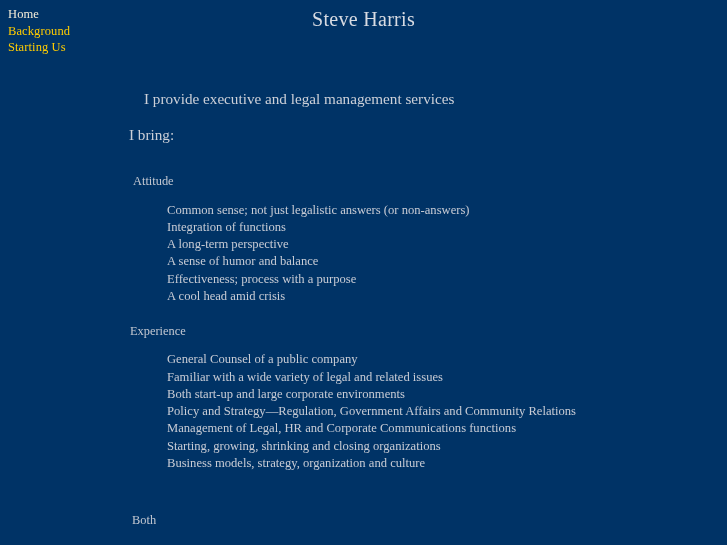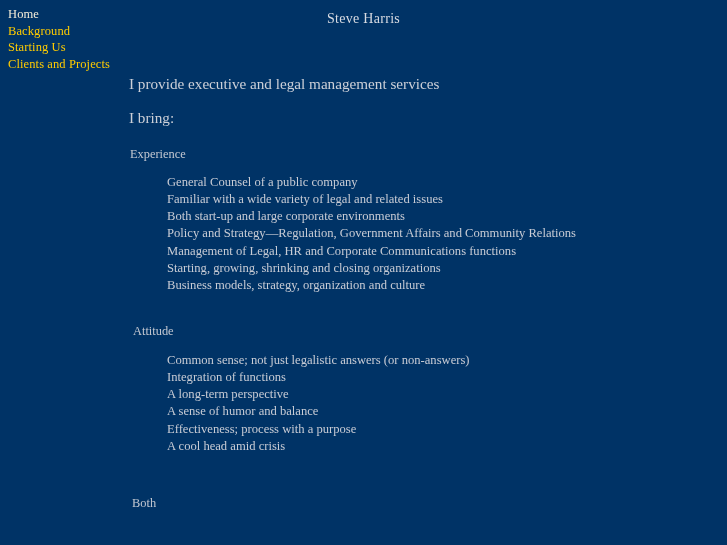--- a/index.html
+++ b/index.html
@@ -47,41 +47,41 @@
     cursor: pointer;
   }
 
   
   .site-title {
     position: absolute;
     left: 0;
     top: 8px;
     width: 727px;
     text-align: center;
-    font-size: 14px;
+    font-size: 20px;
     line-height: 22px;
     color: #d7dbe2;
     font-weight: normal;
     margin: 0;
     letter-spacing: 0.3px;
   }
 
   
   .content {
     position: absolute;
     left: 129px;
     top: 74px;
     width: 590px;
   }
 
   .intro {
     font-size: 15.2px;
     line-height: 20.5px;
     color: #ccd0d8;
-    margin: 0;
+    margin: 15px;
     white-space: nowrap;
   }
 
   .bring {
     font-size: 15.2px;
     line-height: 20px;
     color: #ccd0d8;
     margin: 13px 0 0 0;
   }
 
@@ -115,55 +115,54 @@
 </style>
 </head>
 <body>
 
 <div class="page">
 
   <nav class="sidebar">
     <span class="nav-item plain">Home</span>
     <a class="nav-item link">Background</a>
     <a class="nav-item link">Starting Us</a>
-    <a class="nav-item link">Clients and Projects</a>
   </nav>
 
   <h1 class="site-title">Steve Harris</h1>
 
   <div class="content">
 
     <p class="intro">I provide executive and legal management services</p>
 
     <p class="bring">I bring:</p>
+
+    <section class="section attitude">
+      <p class="section-label">Attitude</p>
+      <ul class="bullets">
+        <li>Common sense; not just legalistic answers (or non-answers)</li>
+        <li>Integration of functions</li>
+        <li>A long-term perspective</li>
+        <li>A sense of humor and balance</li>
+        <li>Effectiveness; process with a purpose</li>
+        <li>A cool head amid crisis</li>
+      </ul>
+    </section>
 
     <section class="section experience">
       <p class="section-label">Experience</p>
       <ul class="bullets">
         <li>General Counsel of a public company</li>
         <li>Familiar with a wide variety of legal and related issues</li>
         <li>Both start-up and large corporate environments</li>
         <li>Policy and Strategy—Regulation, Government Affairs and Community Relations</li>
         <li>Management of Legal, HR and Corporate Communications functions</li>
         <li>Starting, growing, shrinking and closing organizations</li>
         <li>Business models, strategy, organization and culture</li>
       </ul>
     </section>
 
-    <section class="section attitude">
-      <p class="section-label">Attitude</p>
-      <ul class="bullets">
-        <li>Common sense; not just legalistic answers (or non-answers)</li>
-        <li>Integration of functions</li>
-        <li>A long-term perspective</li>
-        <li>A sense of humor and balance</li>
-        <li>Effectiveness; process with a purpose</li>
-        <li>A cool head amid crisis</li>
-      </ul>
-    </section>
-
     <section class="section cost">
       <p class="section-label">Both</p>
 
     </section>
 
   </div>
 </div>
 
 </body></html>

